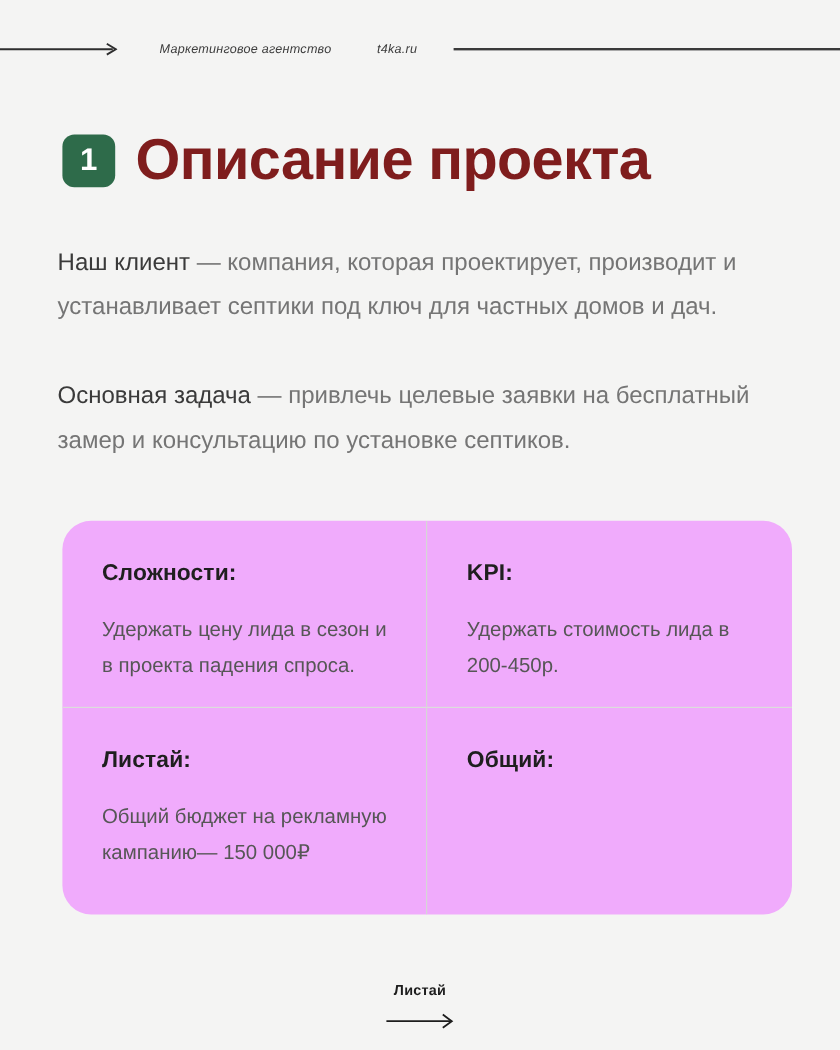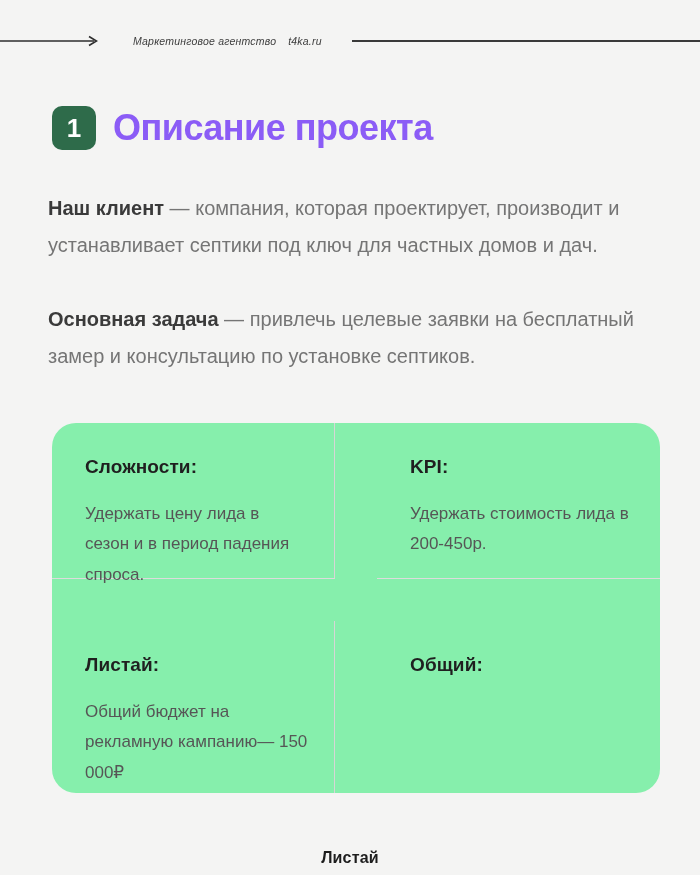--- a/index.html
+++ b/index.html
@@ -26,21 +26,21 @@
     font-size: 10.5px;
     color: #3d3d3d;
     letter-spacing: 0.2px;
     margin-left: 35px;
     white-space: nowrap;
   }
   .header-site {
     font-size: 10.5px;
     color: #3d3d3d;
     letter-spacing: 0.2px;
-    margin-left: 12px;
+    margin-left: 38px;
     white-space: nowrap;
     text-decoration: none;
   }
   .header-rule {
     flex: 1 1 auto;
     height: 1.5px;
     background: #3a3a3a;
     margin-left: 30px;
   }
 
@@ -57,51 +57,50 @@
     color: #ffffff;
     font-size: 26px;
     font-weight: 700;
     display: flex;
     align-items: center;
     justify-content: center;
     flex: 0 0 auto;
   }
   .page-title {
     margin-left: 17px;
-    font-size: 36px;
+    font-size: 48px;
     font-weight: 700;
-    color: #8b5cf6;
+    color: #7f1d1d;
     letter-spacing: -0.5px;
   }
 
   
   .intro {
     margin: 40px 40px 0 48px;
     width: 608px;
     font-size: 20px;
     line-height: 1.85;
     color: #757575;
   }
   .intro + .intro { margin-top: 37px; }
   .intro .lead {
-    font-weight: 700;
+    font-weight: 400;
     color: #3a3a3a;
   }
 
   
   .card {
     margin: 48px 40px 0 52px;
     width: 608px;
-    background: #86efac;
+    background: #f0abfc;
     border-radius: 24px;
     display: grid;
     grid-template-columns: 1fr 1fr;
     grid-template-rows: 156px 172px;
     overflow: hidden;
-    gap: 42px;
   }
   .cell { padding: 33px 26px 0 33px; }
   .cell.b-right { border-right: 1px solid #d6d6d6; }
   .cell.b-bottom { border-bottom: 1px solid #dcdcdc; }
   .cell h3 {
     font-size: 19px;
     font-weight: 700;
     color: #1f1f1f;
     letter-spacing: 0.1px;
   }
@@ -112,21 +111,21 @@
     color: #565656;
     max-width: 250px;
   }
 
   
   .footer {
     margin-top: 56px;
     text-align: center;
   }
   .footer-label {
-    font-size: 16px;
+    font-size: 12px;
     font-weight: 700;
     color: #1d1d1d;
     letter-spacing: 0.2px;
   }
   .footer-arrow { display: block; margin: 11px auto 0 auto; cursor: pointer; }
 </style>
 </head>
 <body>
 
 <div class="header">
@@ -144,21 +143,21 @@
   <h1 class="page-title">Описание проекта</h1>
 </div>
 
 <p class="intro"><span class="lead">Наш клиент</span><span> — компания, которая проектирует, производит и устанавливает септики под ключ для частных домов и дач.</span></p>
 
 <p class="intro"><span class="lead">Основная задача</span><span> — привлечь целевые заявки на бесплатный замер и консультацию по установке септиков.</span></p>
 
 <div class="card">
   <div class="cell b-right b-bottom">
     <h3>Сложности:</h3>
-    <p>Удержать цену лида в сезон и в период падения спроса.</p>
+    <p>Удержать цену лида в сезон и в проекта падения спроса.</p>
   </div>
   <div class="cell b-bottom">
     <h3>KPI:</h3>
     <p>Удержать стоимость лида в 200-450р.</p>
   </div>
   <div class="cell b-right">
     <h3>Листай:</h3>
     <p>Общий бюджет на рекламную кампанию— 150 000₽</p>
   </div>
   <div class="cell">

